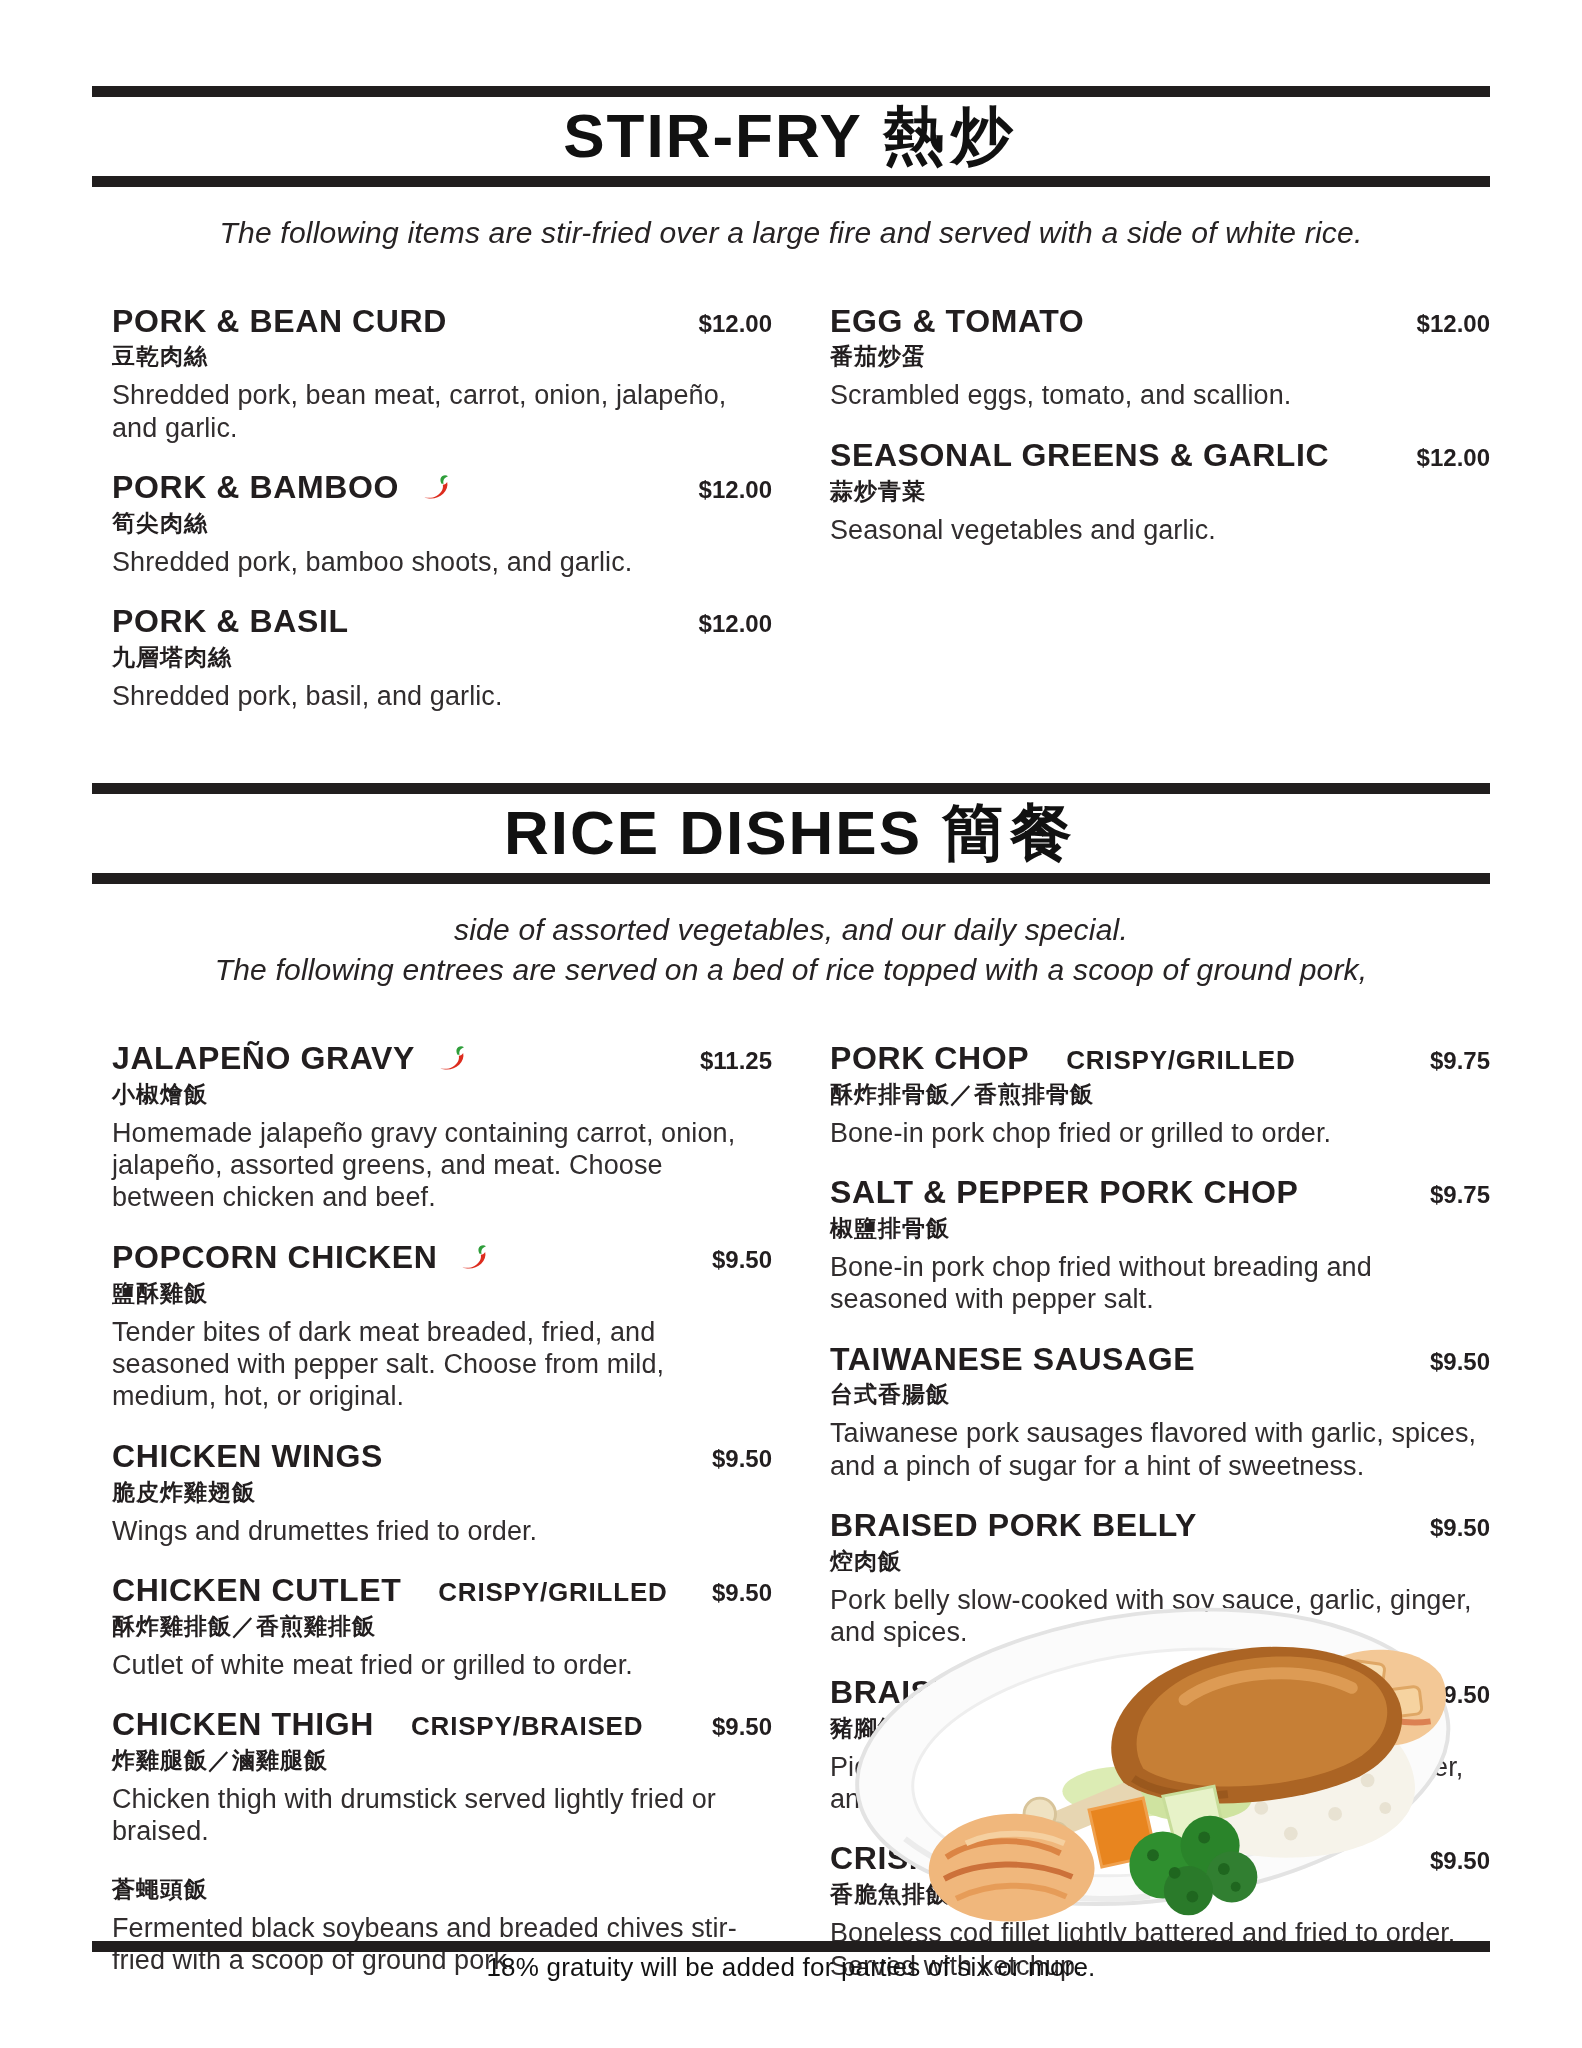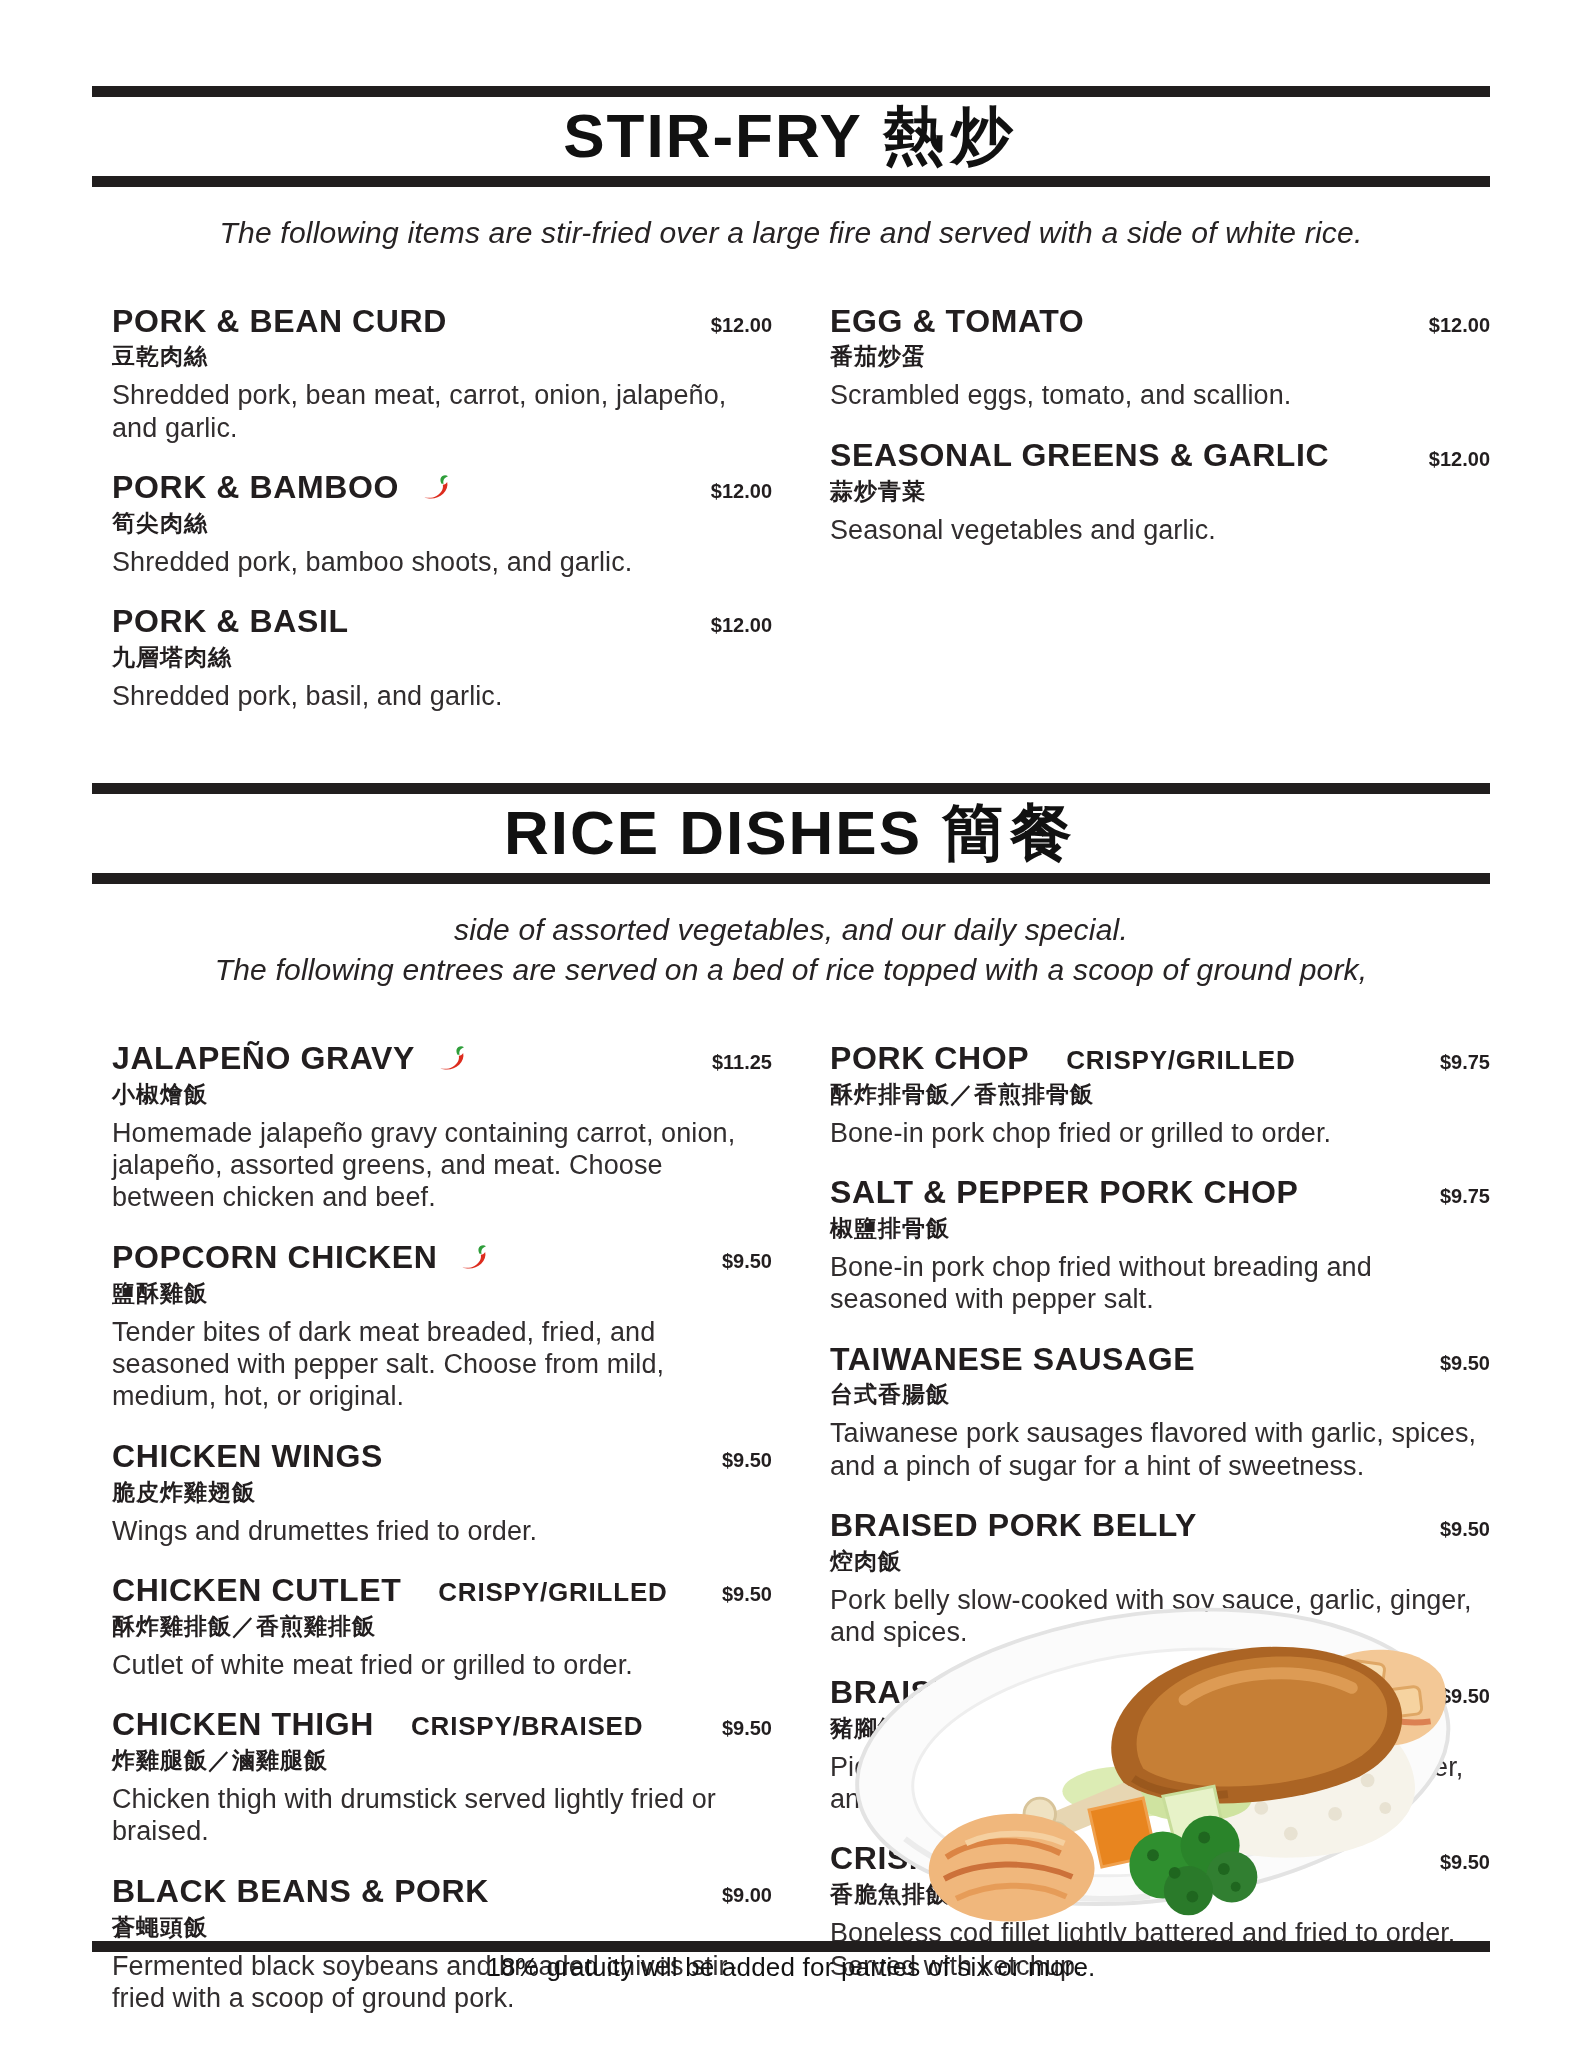--- a/index.html
+++ b/index.html
@@ -20,21 +20,21 @@
     margin-top:26px;text-align:center;font-style:italic;
     font-size:30px;line-height:1.35;color:#272324;letter-spacing:.2px;
   }
   .columns{display:flex;gap:38px;margin-top:50px;}
   .col{width:680px;box-sizing:border-box;padding-left:20px;position:relative;}
   .item{margin-bottom:26px;}
   .item-head{display:flex;align-items:baseline;gap:9px;}
   .item-name{font-size:32px;font-weight:700;letter-spacing:.6px;line-height:1.12;white-space:nowrap;}
   .chili{align-self:center;line-height:0;margin-left:14px;flex:0 0 auto;}
   .item-qualifier{font-size:26px;font-weight:700;letter-spacing:.8px;margin-left:28px;white-space:nowrap;}
-  .item-price{margin-left:auto;font-size:20px;font-weight:700;padding-left:16px;}
+  .item-price{margin-left:auto;font-size:24px;font-weight:700;padding-left:16px;}
   .item-zh{font-size:23px;font-weight:700;margin-top:2px;letter-spacing:1px;}
   .item-desc{font-size:27px;font-weight:400;color:#312d2e;margin-top:7px;line-height:1.2;letter-spacing:.1px;}
   .dish-photo{position:absolute;left:838px;top:1552px;z-index:0;}
   .footer{position:absolute;left:0;top:1941px;width:100%;padding:0 92px;box-sizing:border-box;text-align:center;}
   .footer-text{font-size:26px;color:#121212;letter-spacing:.2px;}
 </style>
 </head>
 <body>
 
 <div class="page">
@@ -168,25 +168,20 @@
     <div class="item-head">
       <span class="item-name">CHICKEN THIGH</span>
 
       <span class="item-qualifier">CRISPY/BRAISED</span>
       <span class="item-price">$9.50</span>
     </div>
     <div class="item-zh">炸雞腿飯／滷雞腿飯</div>
     <div class="item-desc">Chicken thigh with drumstick served lightly fried or braised.</div>
   </div>
           <div class="item">
-    <div class="item-head">
-      <span class="item-name">BLACK BEANS &amp; PORK</span>
-
-      <span class="item-price">$9.00</span>
-    </div>
     <div class="item-zh">蒼蠅頭飯</div>
     <div class="item-desc">Fermented black soybeans and breaded chives stir-fried with a scoop of ground pork.</div>
   </div>
         </div>
       <div class="col">
           <div class="item">
     <div class="item-head">
       <span class="item-name">PORK CHOP</span>
 
       <span class="item-qualifier">CRISPY/GRILLED</span>

